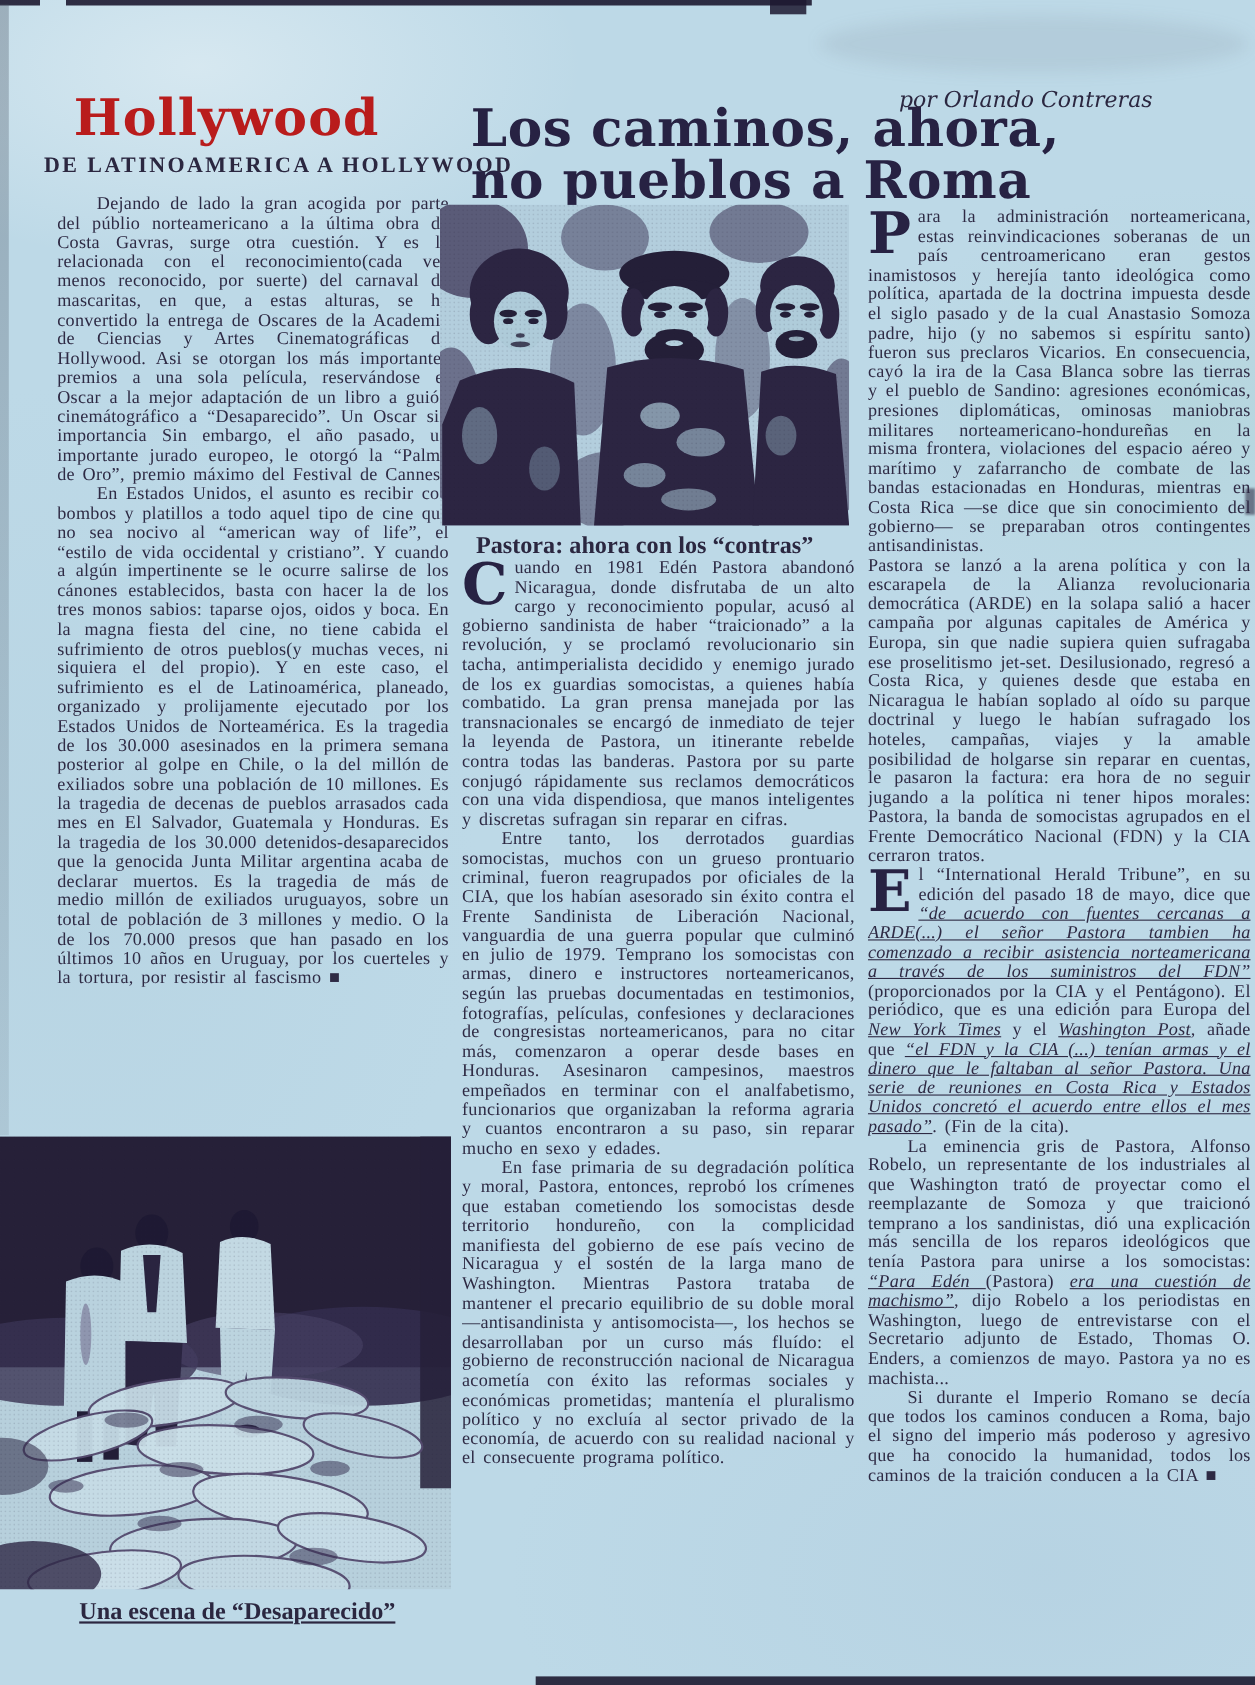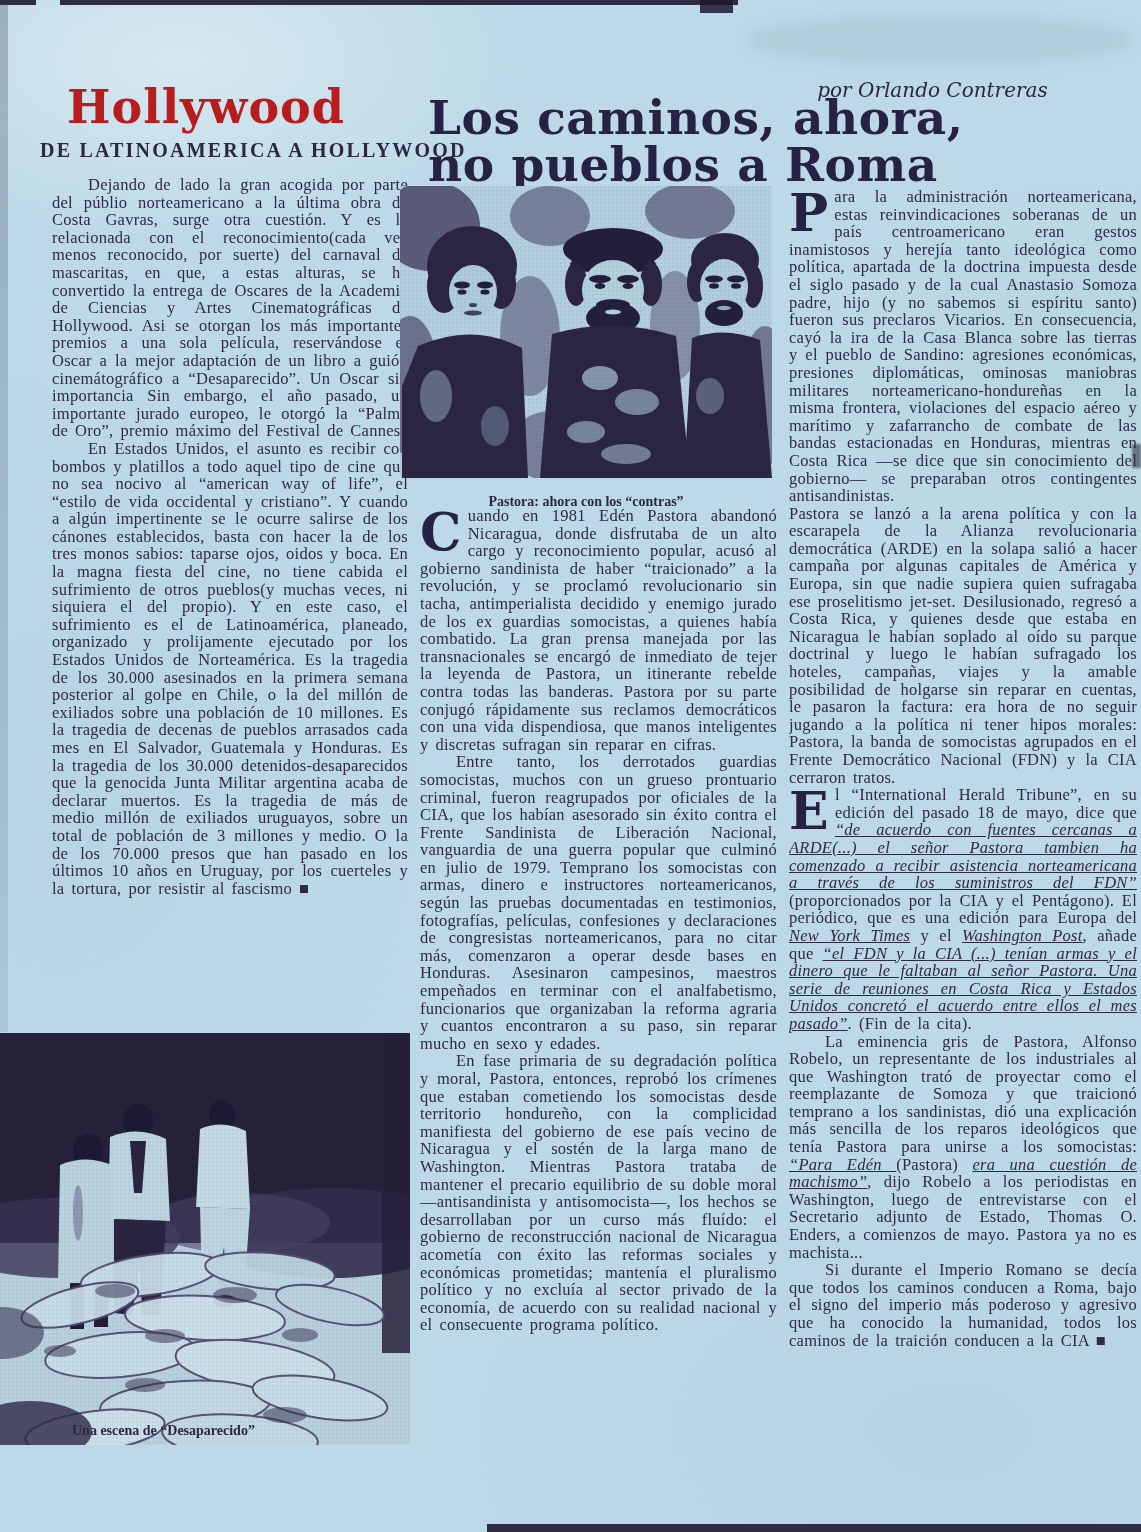--- a/index.html
+++ b/index.html
@@ -28,21 +28,21 @@
            font-family:"DejaVu Serif",serif;font-weight:bold;font-size:46px;line-height:46px;
            letter-spacing:1px;color:#b91c1c;}
   .h-sub{position:absolute;left:40px;top:139px;width:356px;margin:0;
          font-family:"Liberation Serif",serif;font-weight:bold;font-size:20px;
          letter-spacing:2.2px;color:#2b2740;white-space:nowrap;}
   .byline{position:absolute;top:78px;left:760px;width:345px;text-align:center;
           font-family:"DejaVu Serif",serif;font-style:italic;font-size:20px;color:#2b2740;}
   .headline{position:absolute;left:428px;top:94px;width:600px;margin:0;
             font-family:"DejaVu Serif",serif;font-weight:bold;font-size:47px;line-height:47px;
             letter-spacing:.5px;color:#272243;}
-  .caption{position:absolute;font-weight:bold;font-size:14px;color:#2b2740;margin-top:11px;}
+  .caption{position:absolute;font-weight:bold;font-size:22px;color:#2b2740;}
   .footer{position:absolute;top:1486px;left:820px;width:290px;text-align:right;
           font-weight:bold;font-size:18px;letter-spacing:.5px;color:#2b2740;margin-top:47px;}
   .photo{position:absolute;overflow:hidden;}
   .photo svg{display:block;}
 </style>
 </head>
 <body>
 
 <div class="artifact" style="left:0;top:0;width:738px;height:5px;
      background:linear-gradient(90deg,#1d1930 0 36px,transparent 36px 60px,#1d1930 60px 100%);opacity:.9;"></div>
@@ -110,21 +110,21 @@
         <ellipse cx="165" cy="303" rx="20" ry="7"></ellipse>
       <ellipse cx="60" cy="318" rx="16" ry="6"></ellipse>
         <ellipse cx="285" cy="382" rx="22" ry="8"></ellipse>
       <ellipse cx="145" cy="352" rx="20" ry="7"></ellipse>
     </g>
     <ellipse cx="30" cy="398" rx="62" ry="30" fill="#2e2846" opacity=".8"></ellipse>
     <ellipse cx="2" cy="300" rx="42" ry="26" fill="#2e2846" opacity=".55"></ellipse>
     <rect width="410" height="412" fill="url(#ht1)"></rect>
   </svg>
 </div>
-<div class="caption" style="left:72px;top:1412px;">Una escena de “Desaparecido”</div>
+<div class="caption" style="left:72px;top:1452px;text-decoration:underline;">Una escena de “Desaparecido”</div>
 
 <div class="byline">por Orlando Contreras</div>
 <h1 class="headline"><span>Los caminos, ahora,</span><br><span>no pueblos a Roma</span></h1>
 
 <div class="photo" style="left:400px;top:186px;width:372px;height:292px;">
   <svg width="372" height="292" viewBox="0 0 372 292">
     <defs>
       <pattern id="ht2" width="4" height="4" patternUnits="userSpaceOnUse">
         <circle cx="1" cy="1" r="0.7" fill="rgba(28,22,48,.15)"></circle>
       </pattern>

